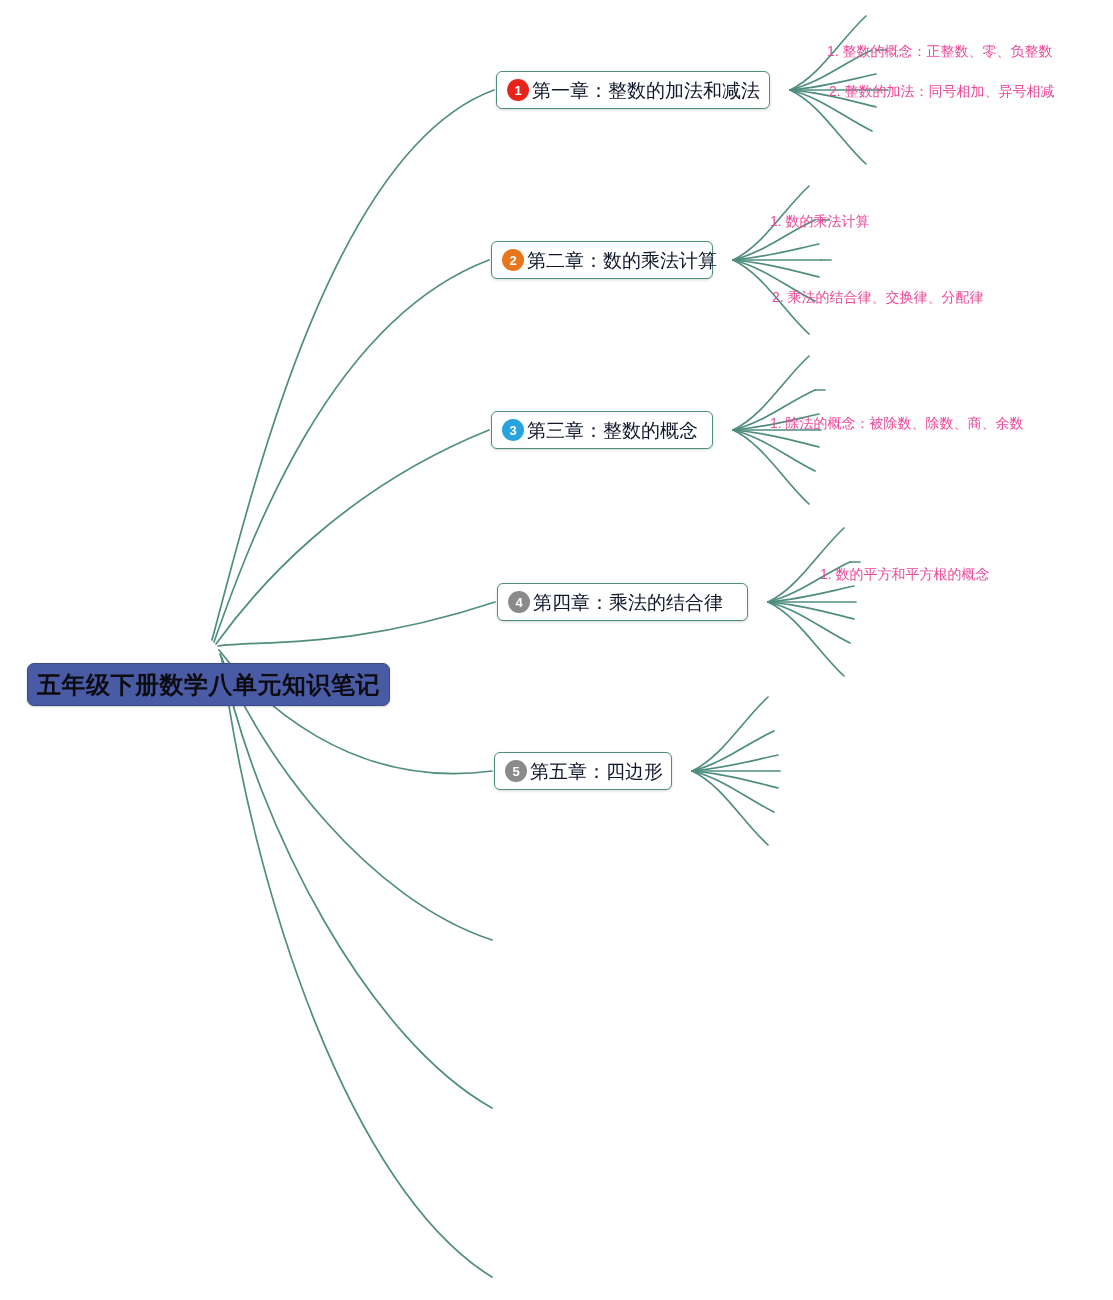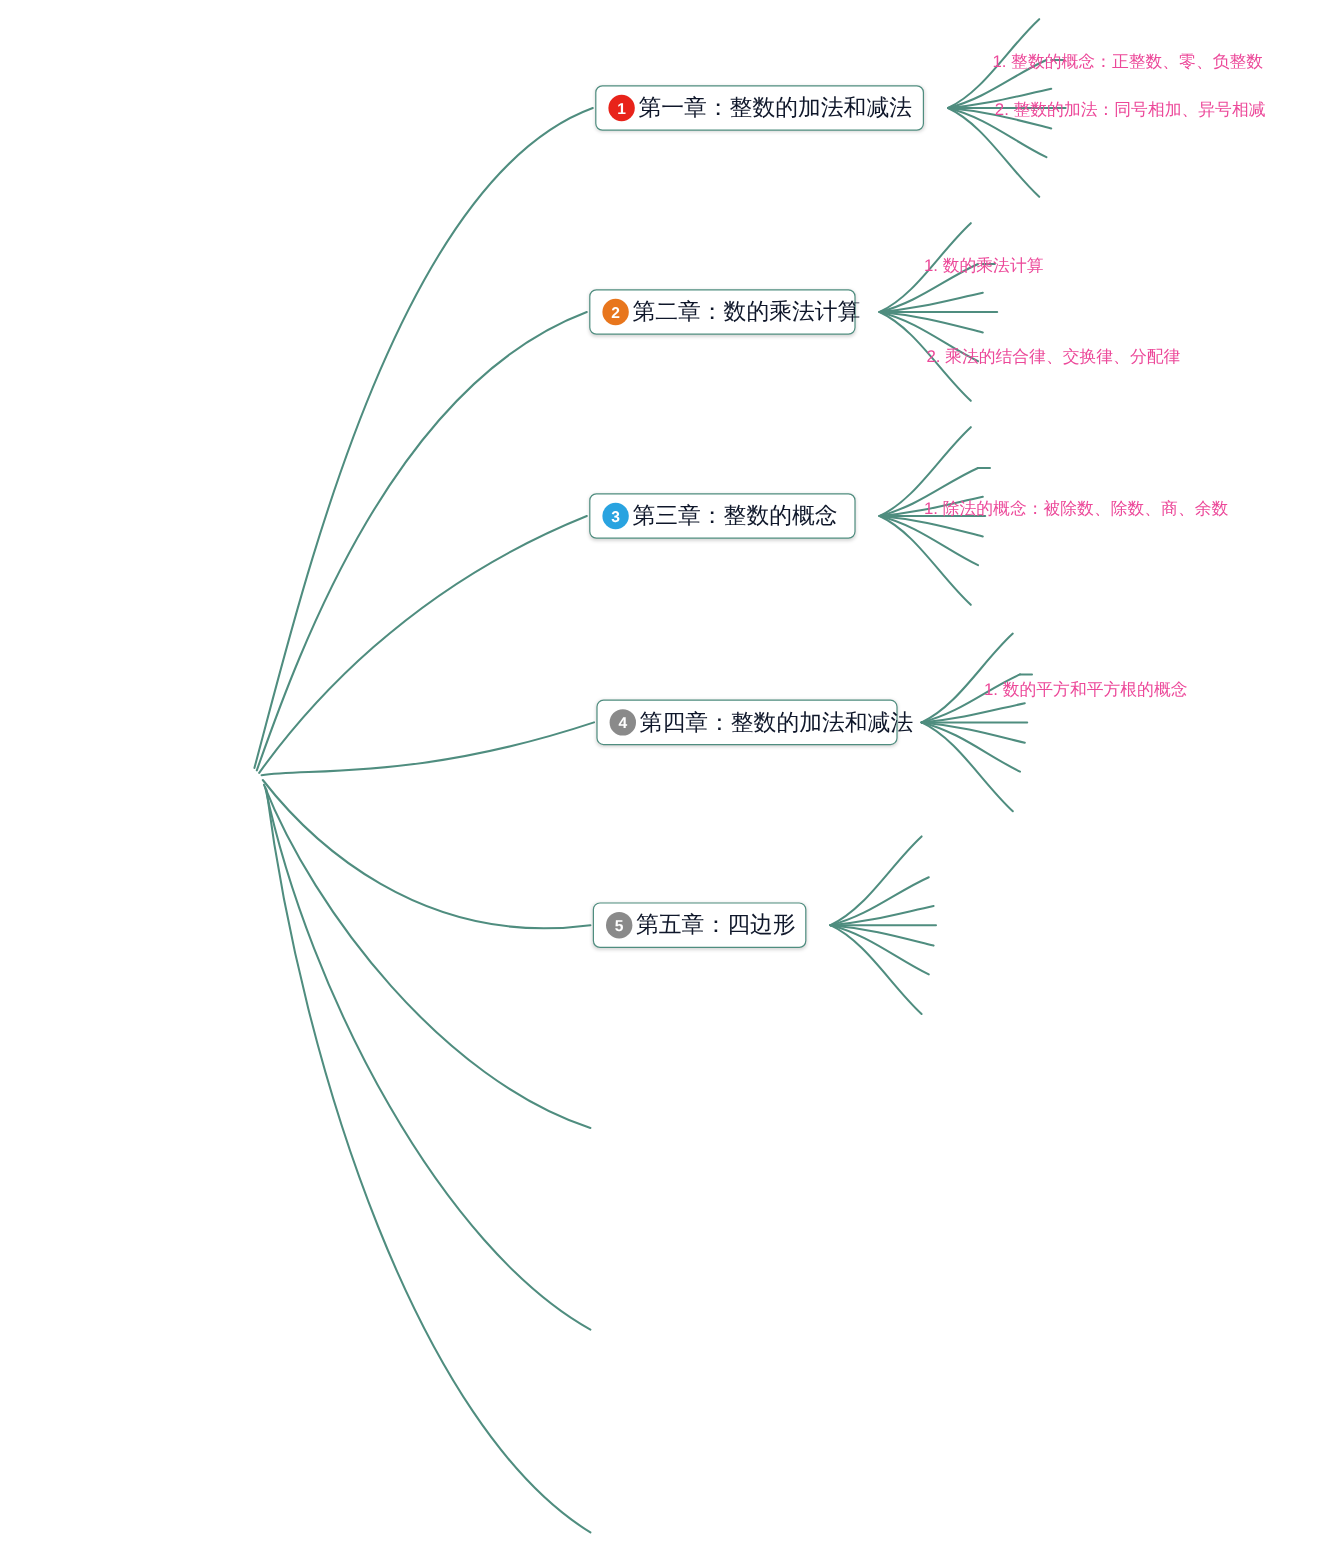--- a/index.html
+++ b/index.html
@@ -168,20 +168,23 @@
         <path d="M692,771 C724,763 747,743 774,731"></path>
         <path d="M692,771 C726,768 750,761 778,755"></path>
         <path d="M692,771 L780,771"></path>
         <path d="M692,771 C726,774 750,781 778,788"></path>
         <path d="M692,771 C724,779 747,799 774,812"></path>
         <path d="M692,771 C722,785 742,821 768,845"></path>
       </g>
     </g>
   </svg>
 
+  <div class="root-node">
+    <span class="root-title">五年级下册数学八单元知识笔记</span>
+  </div>
 
   <div class="branch-node" style="left:496px; top:71px; width:274px;">
     <span class="branch-badge" style="background:#e8231a;">1</span>
     <span class="branch-label">第一章：整数的加法和减法</span>
   </div>
   <div class="leaf-text" style="left:827px; top:44px;">1. 整数的概念：正整数、零、负整数</div>
   <div class="leaf-text" style="left:829px; top:84px;">2. 整数的加法：同号相加、异号相减</div>
 
   <div class="branch-node" style="left:491px; top:241px; width:222px;">
     <span class="branch-badge" style="background:#e8761d;">2</span>
@@ -191,21 +194,21 @@
   <div class="leaf-text" style="left:772px; top:254px;margin-top:36px;">2. 乘法的结合律、交换律、分配律</div>
 
   <div class="branch-node" style="left:491px; top:411px; width:222px;">
     <span class="branch-badge" style="background:#29a3e0;">3</span>
     <span class="branch-label">第三章：整数的概念</span>
   </div>
   <div class="leaf-text" style="left:770px; top:384px;margin-top:32px;">1. 除法的概念：被除数、除数、商、余数</div>
 
   <div class="branch-node" style="left:497px; top:583px; width:251px;">
     <span class="branch-badge" style="background:#8a8a8a;">4</span>
-    <span class="branch-label">第四章：整数的加法和减法</span>
+    <span class="branch-label">第四章：乘法的结合律</span>
   </div>
   <div class="leaf-text" style="left:820px; top:556px;margin-top:11px;">1. 数的平方和平方根的概念</div>
 
   <div class="branch-node" style="left:494px; top:752px; width:178px;">
     <span class="branch-badge" style="background:#8a8a8a;">5</span>
     <span class="branch-label">第五章：四边形</span>
   </div>
 
 </div>
 

